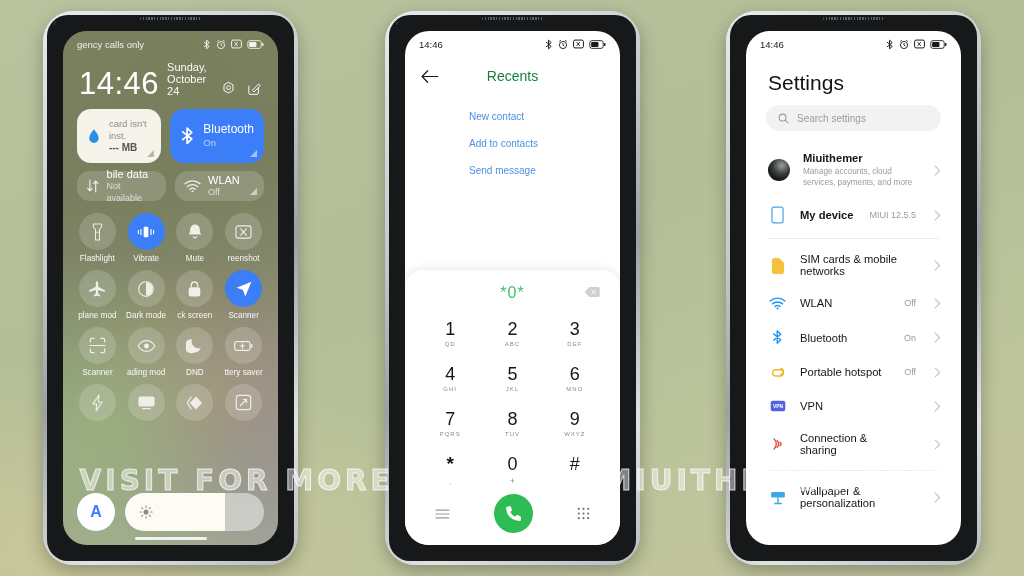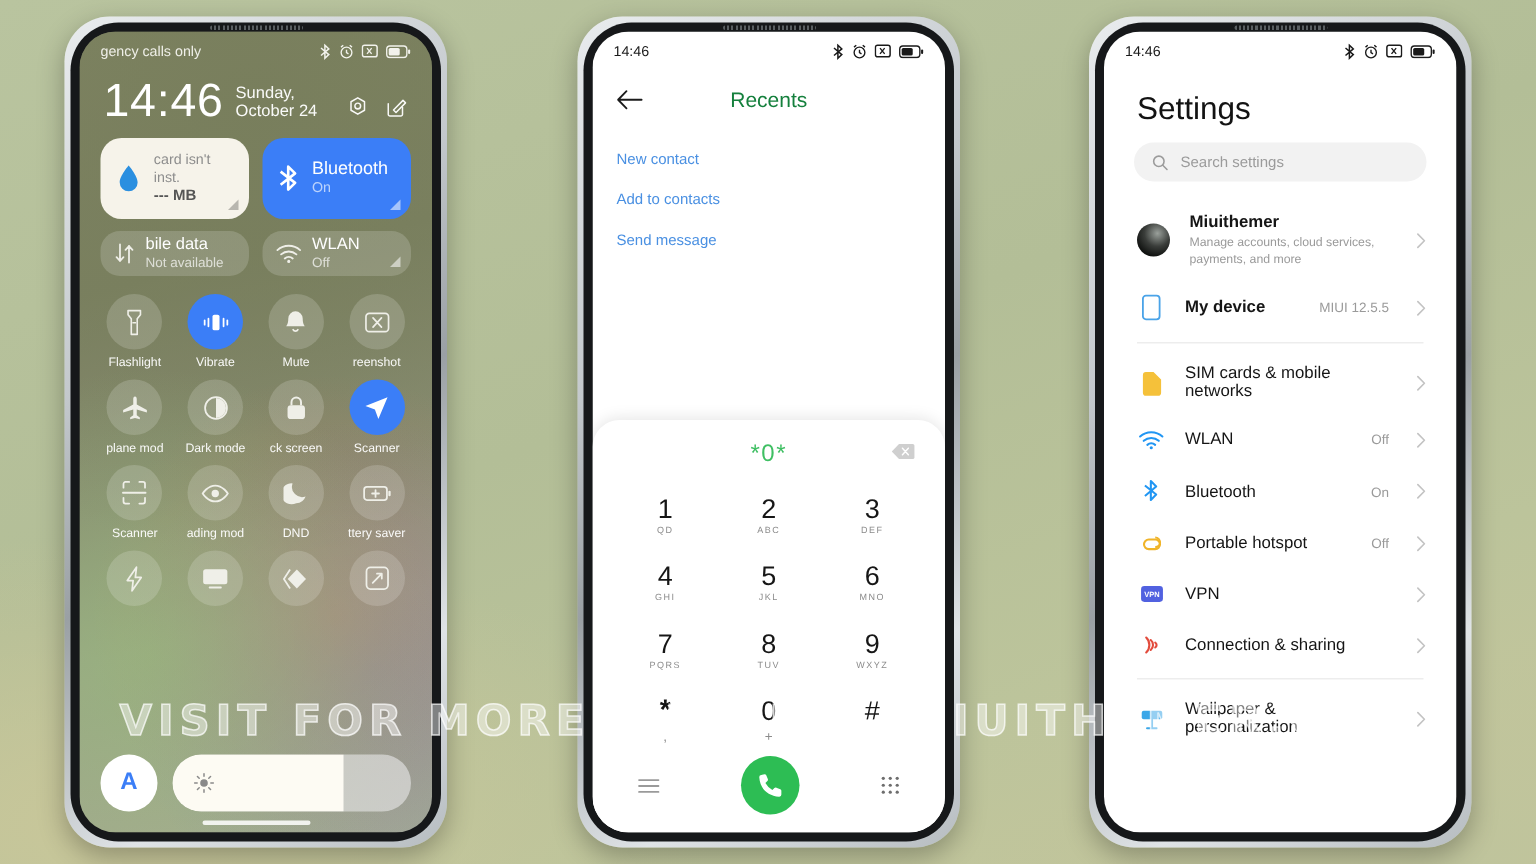--- a/index.html
+++ b/index.html
@@ -17,23 +17,23 @@
   .phone{
     position:absolute;
     border-radius:30px;
     background:linear-gradient(145deg,#e9ecee 0%,#c3c8cc 35%,#9aa0a4 55%,#dfe3e6 80%,#b6bcc0 100%);
     padding:4px;
     box-shadow:0 6px 18px rgba(0,0,0,.28);
   }
   .phone-inner{
     position:relative;
     width:100%; height:100%;
-    border-radius:32px;
+    border-radius:21px;
     background:#16181a;
-    padding:6px;
+    padding:16px;
     overflow:hidden;
   }
   .screen{
     position:relative;
     width:100%; height:100%;
     border-radius:24px;
     overflow:hidden;
   }
   .speaker{
     position:absolute; top:2px; left:50%; transform:translateX(-50%);
@@ -137,21 +137,21 @@
   }
 
   
   .p2{ position:absolute; inset:0; background:#fff; display:flex; flex-direction:column; }
   .p2-topbar{ display:flex; align-items:center; padding:6px 16px 2px; position:relative; height:34px; }
   .p2-title{
     position:absolute; left:0; right:0; text-align:center;
     font-size:14px; color:#15803d; font-weight:400; pointer-events:none;
   }
   .p2-links{ padding:12px 16px 0; }
-  .p2-link{ font-size:10px; color:#4a90e2; padding:8px 0; }
+  .p2-link{ font-size:10px; color:#4a90e2; padding:8px 0;margin-left:48px; }
   .dialpanel{
     margin-top:auto;
     background:#fff;
     border-radius:18px 18px 20px 20px;
     box-shadow:0 -1px 10px rgba(0,0,0,.10);
     padding:8px 0 10px;
   }
   .dial-display{
     height:30px; display:flex; align-items:center; justify-content:center; position:relative;
   }

